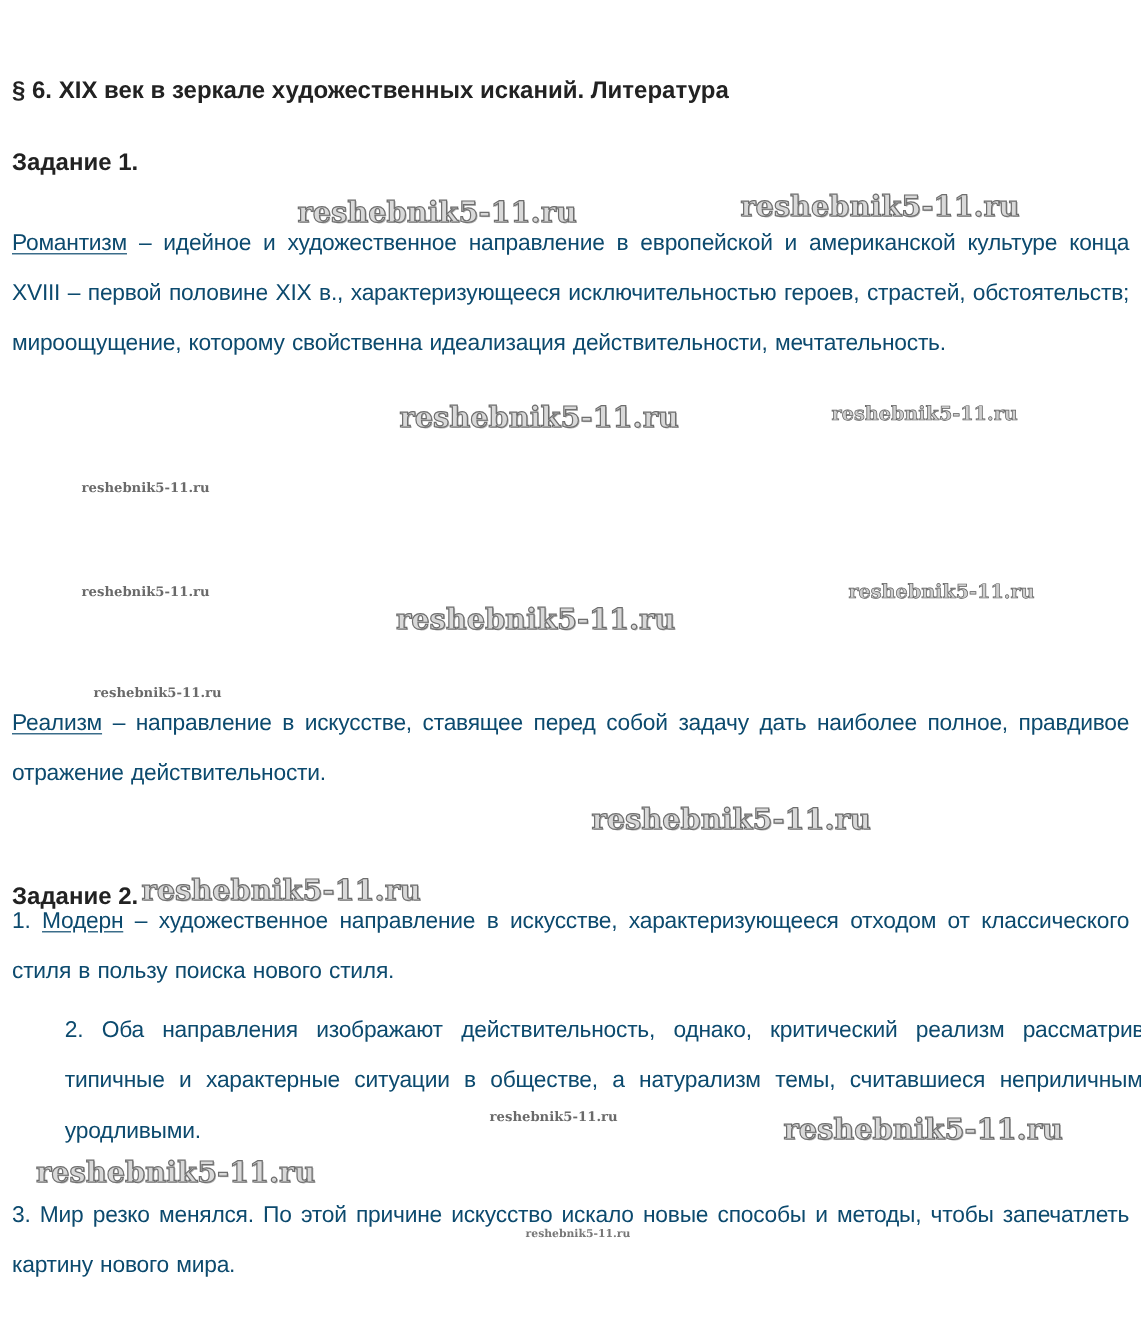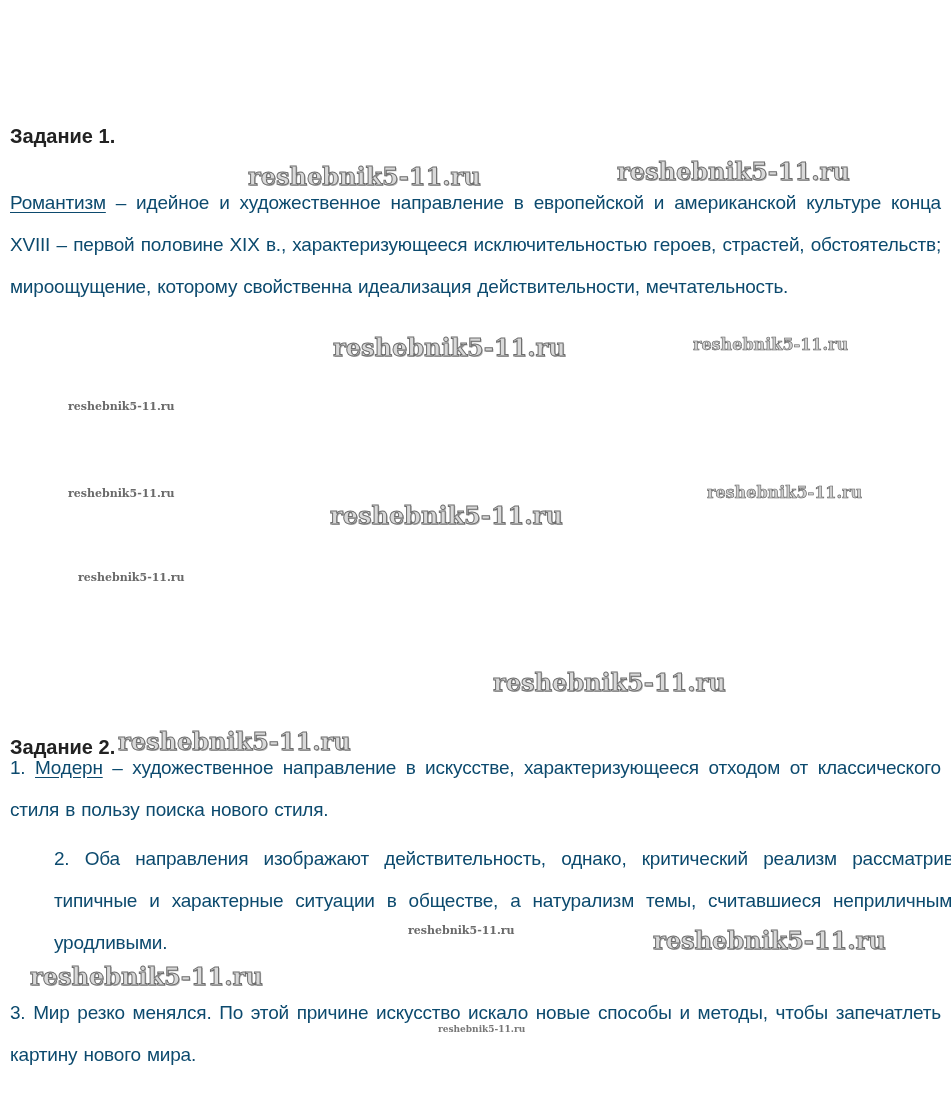--- a/index.html
+++ b/index.html
@@ -50,30 +50,35 @@
   <span class="wm wm-big" style="left:330px;top:501px;">reshebnik5-11.ru</span>
   <span class="wm wm-sm" style="left:78px;top:571px;">reshebnik5-11.ru</span>
   <span class="wm wm-big" style="left:493px;top:668px;">reshebnik5-11.ru</span>
   <span class="wm wm-big" style="left:118px;top:727px;">reshebnik5-11.ru</span>
   <span class="wm wm-sm" style="left:408px;top:924px;">reshebnik5-11.ru</span>
   <span class="wm wm-big" style="left:653px;top:926px;">reshebnik5-11.ru</span>
   <span class="wm wm-big" style="left:30px;top:962px;">reshebnik5-11.ru</span>
   <span class="wm wm-xs" style="left:438px;top:1024px;">reshebnik5-11.ru</span>
 
 
+  <div class="block heading" style="top:62px;">§ 6. XIX век в зеркале художественных исканий. Литература</div>
 
   <div class="block heading" style="top:122px;">Задание 1.</div>
 
   <div class="block para" style="top:182px;">
     <span class="term">Романтизм</span>
     <span>– идейное и художественное направление в европейской и американской культуре конца XVIII – первой половине XIX в., характеризующееся исключительностью героев, страстей, обстоятельств; мироощущение, которому свойственна идеализация действительности, мечтательность.</span>
   </div>
 
 
 
+  <div class="block para" style="top:582px;">
+    <span class="term">Реализм</span>
+    <span>– направление в искусстве, ставящее перед собой задачу дать наиболее полное, правдивое отражение действительности.</span>
+  </div>
 
   <div class="block heading" style="top:733px;">Задание 2.</div>
 
   <div class="block para" style="top:747px;">
     <span>1.</span>
     <span class="term">Модерн</span>
     <span>– художественное направление в искусстве, характеризующееся отходом от классического стиля в пользу поиска нового стиля.</span>
   </div>
 
   <div class="block para" style="top:838px;margin-left:44px;">

